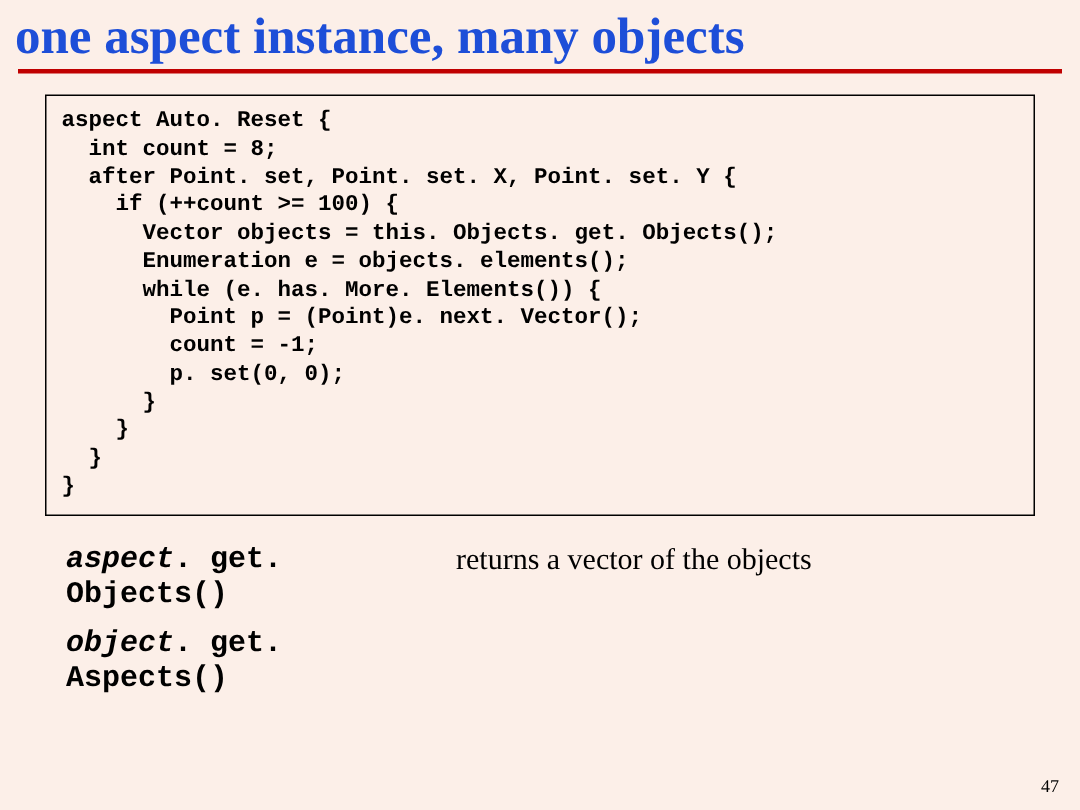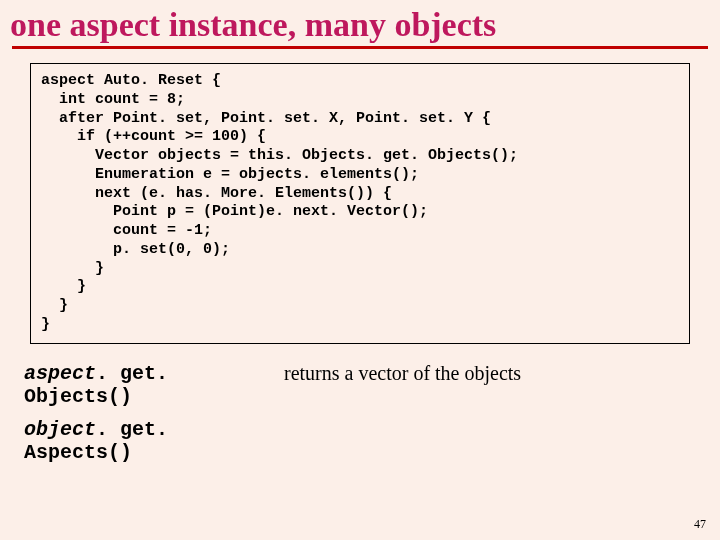--- a/index.html
+++ b/index.html
@@ -8,42 +8,42 @@
     background:#fcefe8;
     font-family:"Comic Sans MS","Comic Sans",cursive;
     color:#000;
     box-sizing:border-box;
     position:relative;
   }
   .title{
     font-size:34px;
     font-weight:bold;
     padding:6px 10px 0 10px;
-    color:#be185d;
+    color:#1d4ed8;
   }
   .title-underline{
     height:3px;
     background:#c00000;
     margin:2px 12px 14px 12px;
   }
   .codebox{
     margin:0 30px 18px 30px;
     border:1px solid #000;
     background:#fcefe8;
     padding:8px 10px 8px 10px;
     font-family:"Courier New",Courier,monospace;
     font-size:15px;
     line-height:1.25;
     white-space:pre;
     font-weight:bold;
   }
   .codebox .nb{font-weight:bold}
   .kw{font-weight:bold}
   .methods{
-    margin:4px 40px 0 24px;
+    margin:4px 40px 0 44px;
   }
   .mrow{
     display:flex;
     margin-bottom:10px;
     font-size:20px;
   }
   .mcall{
     width:260px;
     font-family:"Courier New",Courier,monospace;
     font-weight:bold;
@@ -65,21 +65,21 @@
 
 <div class="title">one aspect instance, many objects</div>
 <div class="title-underline"></div>
 
 <div class="codebox"><span class="kw">aspect</span><span class="nb"> Auto. Reset {</span>
   <span class="kw">int</span><span class="nb"> count = 8;</span>
   <span class="kw">after</span><span class="nb"> Point. set, Point. set. X, Point. set. Y {</span>
     <span class="kw">if</span><span class="nb"> (++count &gt;= 100) {</span>
       <span class="nb">Vector objects = </span><span class="kw">this. Objects</span><span class="nb">. get. Objects();</span>
       <span class="nb">Enumeration e = objects. elements();</span>
-      <span class="kw">next</span><span class="nb"> (e. has. More. Elements()) {</span>
+      <span class="kw">while</span><span class="nb"> (e. has. More. Elements()) {</span>
         <span class="nb">Point p = (Point)e. next. Vector();</span>
         <span class="nb">count = -1;</span>
         <span class="nb">p. set(0, 0);</span>
       <span class="nb">}</span>
     <span class="nb">}</span>
   <span class="nb">}</span>
 <span class="nb">}</span></div>
 
 <div class="methods">
   <div class="mrow">

